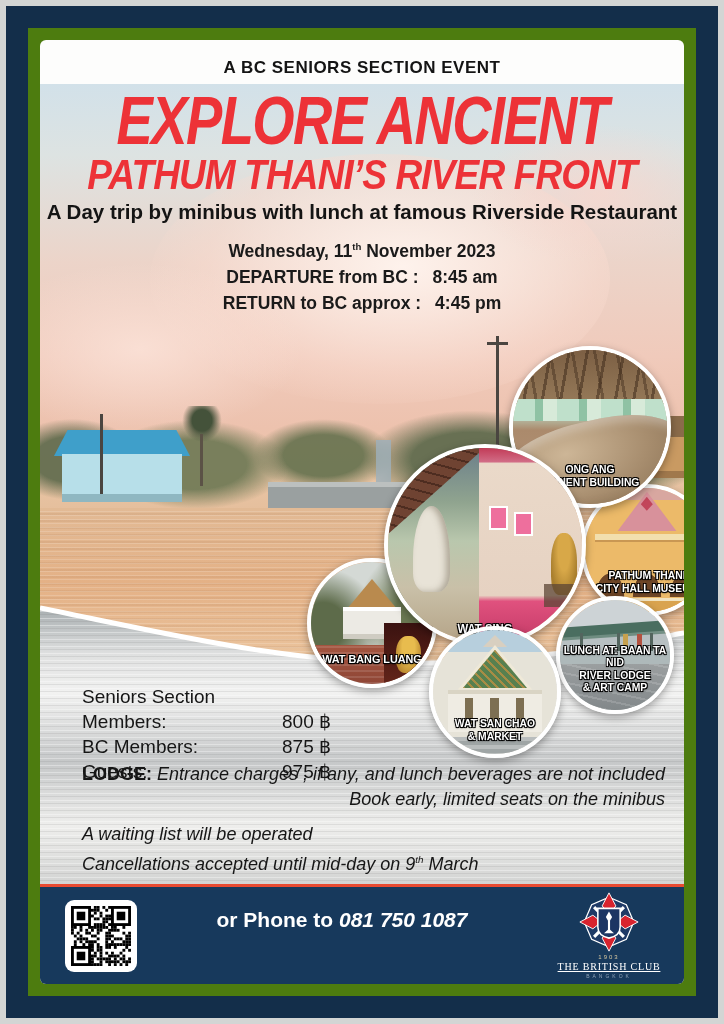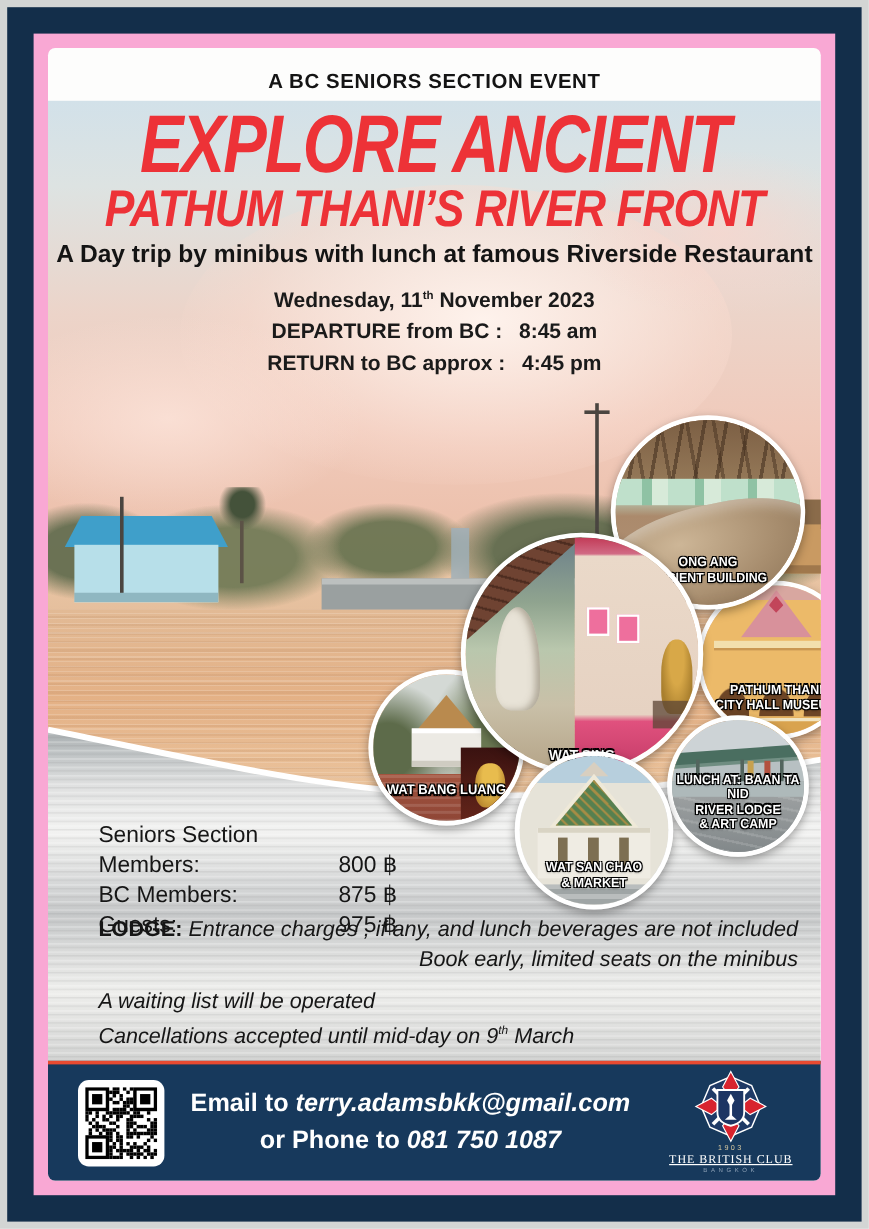--- a/index.html
+++ b/index.html
@@ -2,21 +2,21 @@
 <html><head>
 <meta charset="utf-8">
 <style>
   html,body{margin:0;padding:0;}
   body{
     width:724px;height:1024px;position:relative;overflow:hidden;
     background:#d3d5d4;font-family:"Liberation Sans",sans-serif;
   }
   
   .frame-navy{position:absolute;inset:6px;background:#132e4a;}
-  .frame-gray{position:absolute;inset:22px;background:#f9a8d4;}
+  .frame-gray{position:absolute;inset:22px;background:#4d7c0f;}
   .poster{position:absolute;inset:12px;background:#fdfdfc;overflow:hidden;border-radius:6px;}
 
   
   .kicker{position:absolute;top:18px;left:0;right:0;text-align:center;
     font-size:17px;font-weight:bold;color:#141414;letter-spacing:.5px;z-index:3;}
 
   
   .photo{position:absolute;top:44px;left:0;width:100%;height:592px;z-index:1;
     background:linear-gradient(180deg,#d2e1e9 0%,#dde3e2 12%,#ecd4c9 30%,#f0cabb 46%,#edc2ae 58%,#e9c5a5 66%,#e4bd9a 74%);}
   .cloud{position:absolute;border-radius:50%;}
@@ -553,21 +553,20 @@
               <rect x="2" y="2" width="3" height="3" fill="#000"></rect>
               <rect x="14" y="0" width="7" height="7" fill="#000"></rect>
               <rect x="15" y="1" width="5" height="5" fill="#fff"></rect>
               <rect x="16" y="2" width="3" height="3" fill="#000"></rect>
               <rect x="0" y="14" width="7" height="7" fill="#000"></rect>
               <rect x="1" y="15" width="5" height="5" fill="#fff"></rect>
               <rect x="2" y="16" width="3" height="3" fill="#000"></rect>
             </svg>
         </div>
         <div class="contact">
-          <div><span>Email to </span><span class="it">terry.adamsbkk@gmail.com</span></div>
           <div><span>or Phone to </span><span class="it">081 750 1087</span></div>
         </div>
         <div class="bclogo">
           <svg viewBox="0 0 100 100">
             <polygon points="50,10 78,22 90,50 78,78 50,90 22,78 10,50 22,22" fill="#1f3a66" stroke="#ffffff" stroke-width="2"></polygon>
             <line x1="26" y1="26" x2="74" y2="74" stroke="#ffffff" stroke-width="5"></line>
             <line x1="26" y1="74" x2="74" y2="26" stroke="#ffffff" stroke-width="5"></line>
             <polygon points="50,3 61,24 50,38 39,24" fill="#d8232e" stroke="#ffffff" stroke-width="1.5"></polygon>
             <polygon points="50,97 61,76 50,62 39,76" fill="#d8232e" stroke="#ffffff" stroke-width="1.5"></polygon>
             <polygon points="3,50 24,61 38,50 24,39" fill="#d8232e" stroke="#ffffff" stroke-width="1.5"></polygon>

